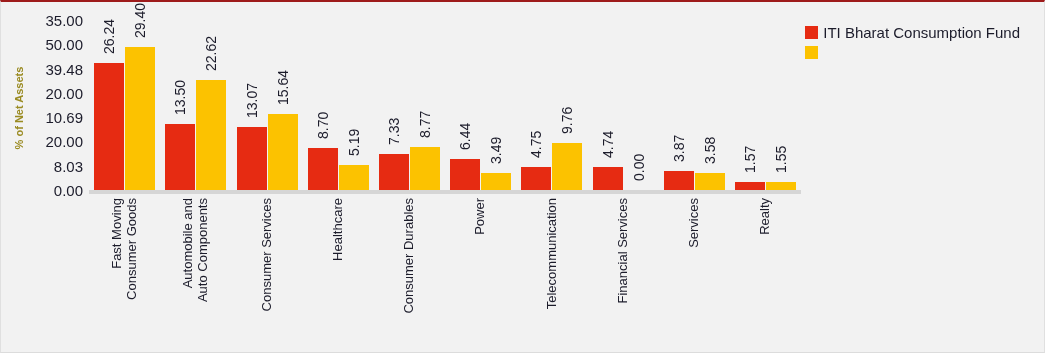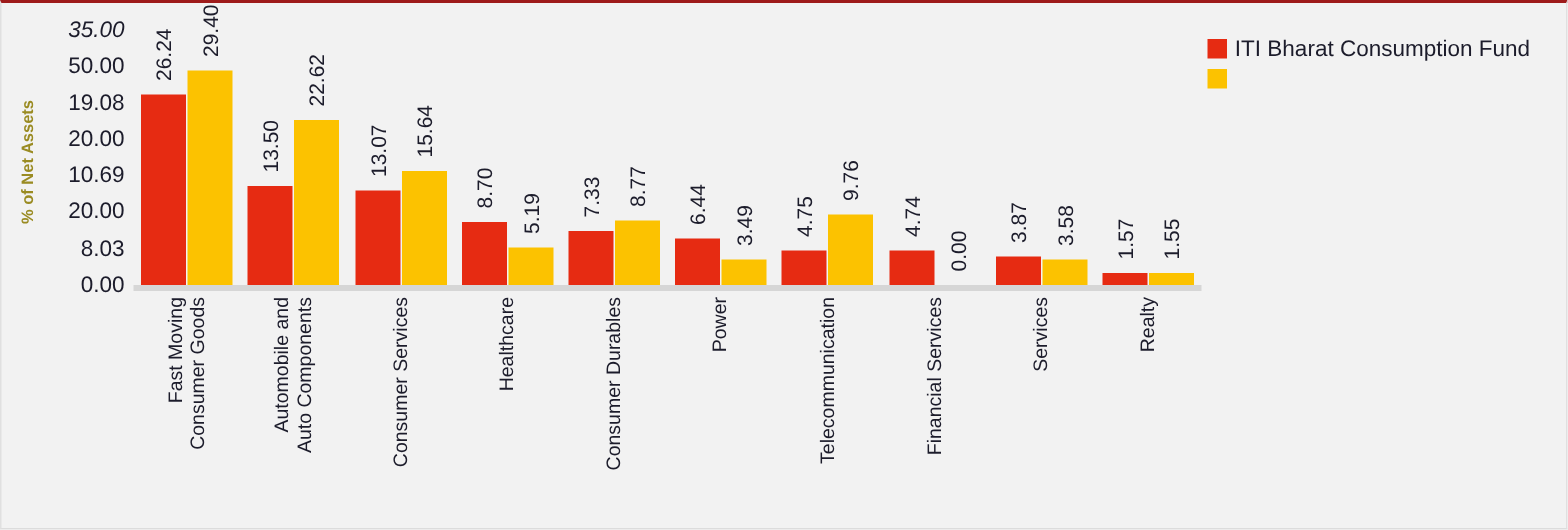--- a/index.html
+++ b/index.html
@@ -180,23 +180,23 @@
 <div id="chart-frame">
 
   <div id="y-axis-title">% of Net Assets</div>
 
   <div id="y-ticks">
       <div class="y-tick" style="top: 170px;">0.00</div>
       <div class="y-tick" style="top: 145.714px;">8.03</div>
       <div class="y-tick" style="top: 121.429px;">20.00</div>
       <div class="y-tick" style="top: 97.1429px;">10.69</div>
       <div class="y-tick" style="top: 72.8571px; text-align: right;">20.00</div>
-      <div class="y-tick" style="top: 48.5714px;">19.08</div>
+      <div class="y-tick" style="top: 48.5714px;">39.48</div>
       <div class="y-tick" style="top: 24.2857px;">50.00</div>
-      <div class="y-tick" style="top: 0px; font-style: italic;">35.00</div>
+      <div class="y-tick" style="top: 0px;">35.00</div>
     </div>
 
   <div id="plot-area">
     <div id="baseline"></div>
   <div class="bar-group" style="left: 5.1px; width: 61px;">
         <div class="bar-wrap series-a">
           <div class="bar a" style="height: 127.451px; background: rgb(230, 43, 18);"></div>
           <div class="bar-label" style="bottom: 161.451px;">26.24</div>
         </div>
         <div class="bar-wrap series-b">

